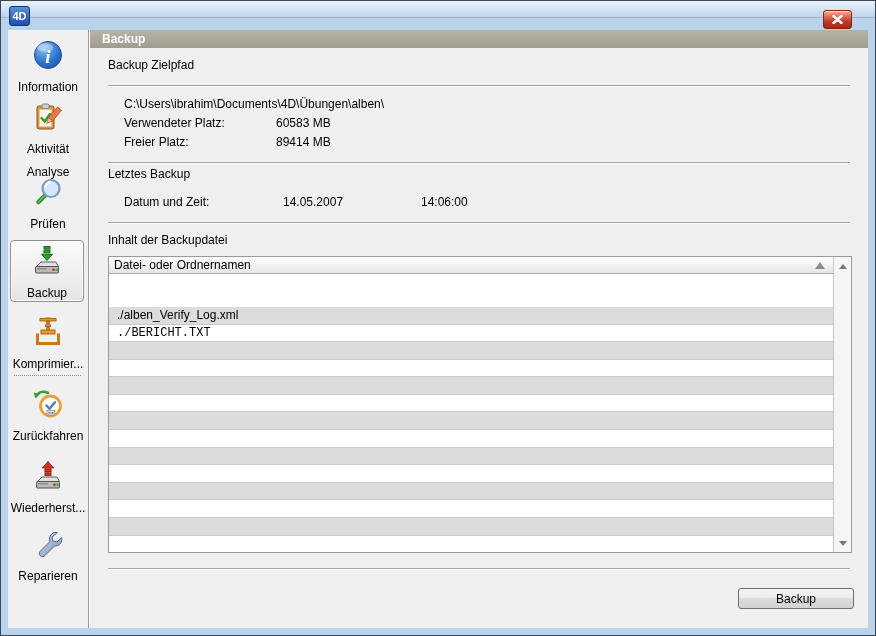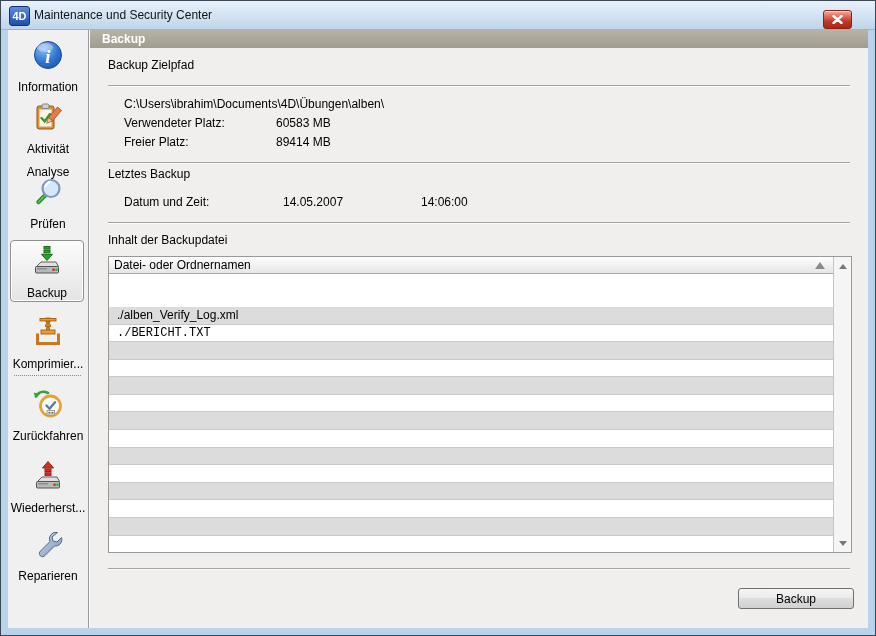--- a/index.html
+++ b/index.html
@@ -4,21 +4,21 @@
 <style>
   html,body{margin:0;padding:0;}
   body{
     width:876px;height:636px;position:relative;overflow:hidden;
     font-family:"Liberation Sans",sans-serif;font-size:12px;color:#000;
     background:#b9d3ea;
   }
   .frame-edge{position:absolute;inset:0;border:1px solid #3c4654;pointer-events:none;z-index:60;}
 
   
-  .titlebar{position:absolute;left:1px;top:1px;right:1px;height:29px;
+  .titlebar{position:absolute;left:1px;top:1px;right:1px;height:17px;
     background:linear-gradient(#e9f2fb,#d6e5f4 45%,#bfd5ea);
     border-bottom:1px solid #9fb4c9;box-sizing:border-box;z-index:5;}
   .logo{position:absolute;left:8px;top:5px;width:19px;height:18px;
     background:linear-gradient(#5b8ede,#1e4fa8);border:1px solid #12356e;border-radius:3px;
     color:#fff;font-weight:bold;font-size:11px;display:flex;align-items:center;justify-content:center;}
   .title-text{position:absolute;left:33px;top:0;line-height:28px;color:#141414;}
   .close-btn{position:absolute;right:23px;top:9px;width:27px;height:17px;
     border:1px solid #8c2014;border-radius:3px;
     background:linear-gradient(#f0ad9d,#d85f4c 40%,#c03a28 60%,#a82818);
     box-shadow:inset 0 1px 0 rgba(255,255,255,.55);
@@ -74,21 +74,20 @@
     border:1px solid #707070;border-radius:3px;
     background:linear-gradient(#f4f4f4,#ececec 45%,#dedede 50%,#d1d1d1);
     display:flex;align-items:center;justify-content:center;font-size:12px;color:#000;cursor:pointer;}
   .btn.default{border-color:#3e7cb1;box-shadow:0 0 3px 1px #82c3ea, inset 0 0 0 1px #d6edf9;}
 </style>
 </head>
 <body>
 
 <div class="titlebar">
   <div class="logo">4D</div>
-  <div class="title-text">Maintenance und Security Center</div>
   <div class="close-btn">
     <svg width="11" height="9" viewBox="0 0 11 9">
       <path d="M1.5 1 L9.5 8 M9.5 1 L1.5 8" stroke="#ffffff" stroke-width="2.4" stroke-linecap="round"></path>
     </svg>
   </div>
 </div>
 
 <div class="app">
 
   <div class="sidebar">

